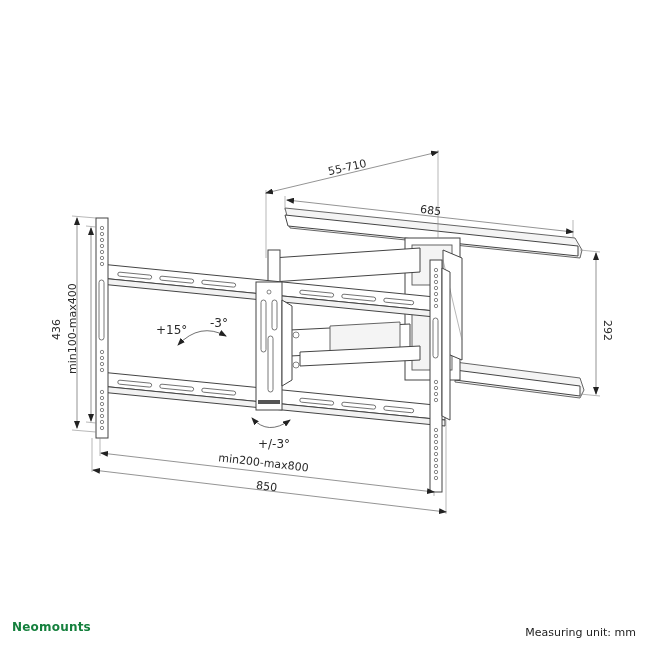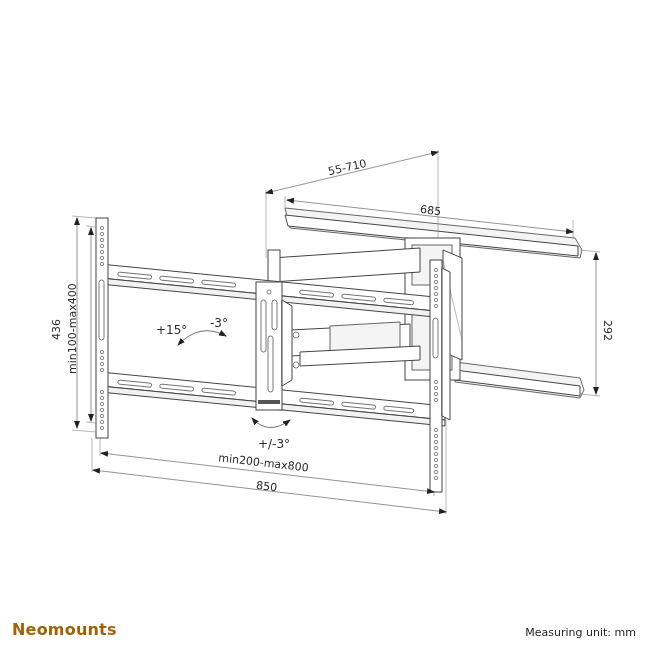--- a/index.html
+++ b/index.html
@@ -7,22 +7,22 @@
          font-family: "DejaVu Sans", sans-serif; }
   #diagram { position: absolute; left: 0; top: 0; width: 650px; height: 650px; }
   .dim-text { font-family: "DejaVu Sans", sans-serif; font-size: 11px; fill: #2a2a2a; }
   .angle-text { font-family: "DejaVu Sans", sans-serif; font-size: 12px; fill: #2a2a2a; }
   .part { fill: #ffffff; stroke: #444; stroke-width: 1; }
   .part-light { fill: #f4f4f4; stroke: #555; stroke-width: 0.9; }
   .dimline { stroke: #666; stroke-width: 0.7; fill: none; }
   .ext { stroke: #888; stroke-width: 0.6; fill: none; }
   .slot { fill: #fff; stroke: #555; stroke-width: 0.8; }
   .hole { fill: #fff; stroke: #555; stroke-width: 0.7; }
-  .brand { position: absolute; left: 12px; top: 620px; font-size: 16px; font-weight: bold;
-           color: #a16207; font-family: "DejaVu Sans", sans-serif; letter-spacing: 0.2px; }
+  .brand { position: absolute; left: 12px; top: 620px; font-size: 12px; font-weight: bold;
+           color: #15803d; font-family: "DejaVu Sans", sans-serif; letter-spacing: 0.2px; }
   .unit { position: absolute; right: 14px; top: 626px; font-size: 11px; color: #222;
           font-family: "DejaVu Sans", sans-serif; margin-left: 48px; }
 </style>
 </head>
 <body>
 
 <svg id="diagram" viewBox="0 0 650 650" xmlns="http://www.w3.org/2000/svg">
   <defs>
     <marker id="arr" markerWidth="8" markerHeight="6" refX="7" refY="3" orient="auto-start-reverse" markerUnits="userSpaceOnUse">
       <path d="M0,0 L8,3 L0,6 Z" fill="#222"></path>

